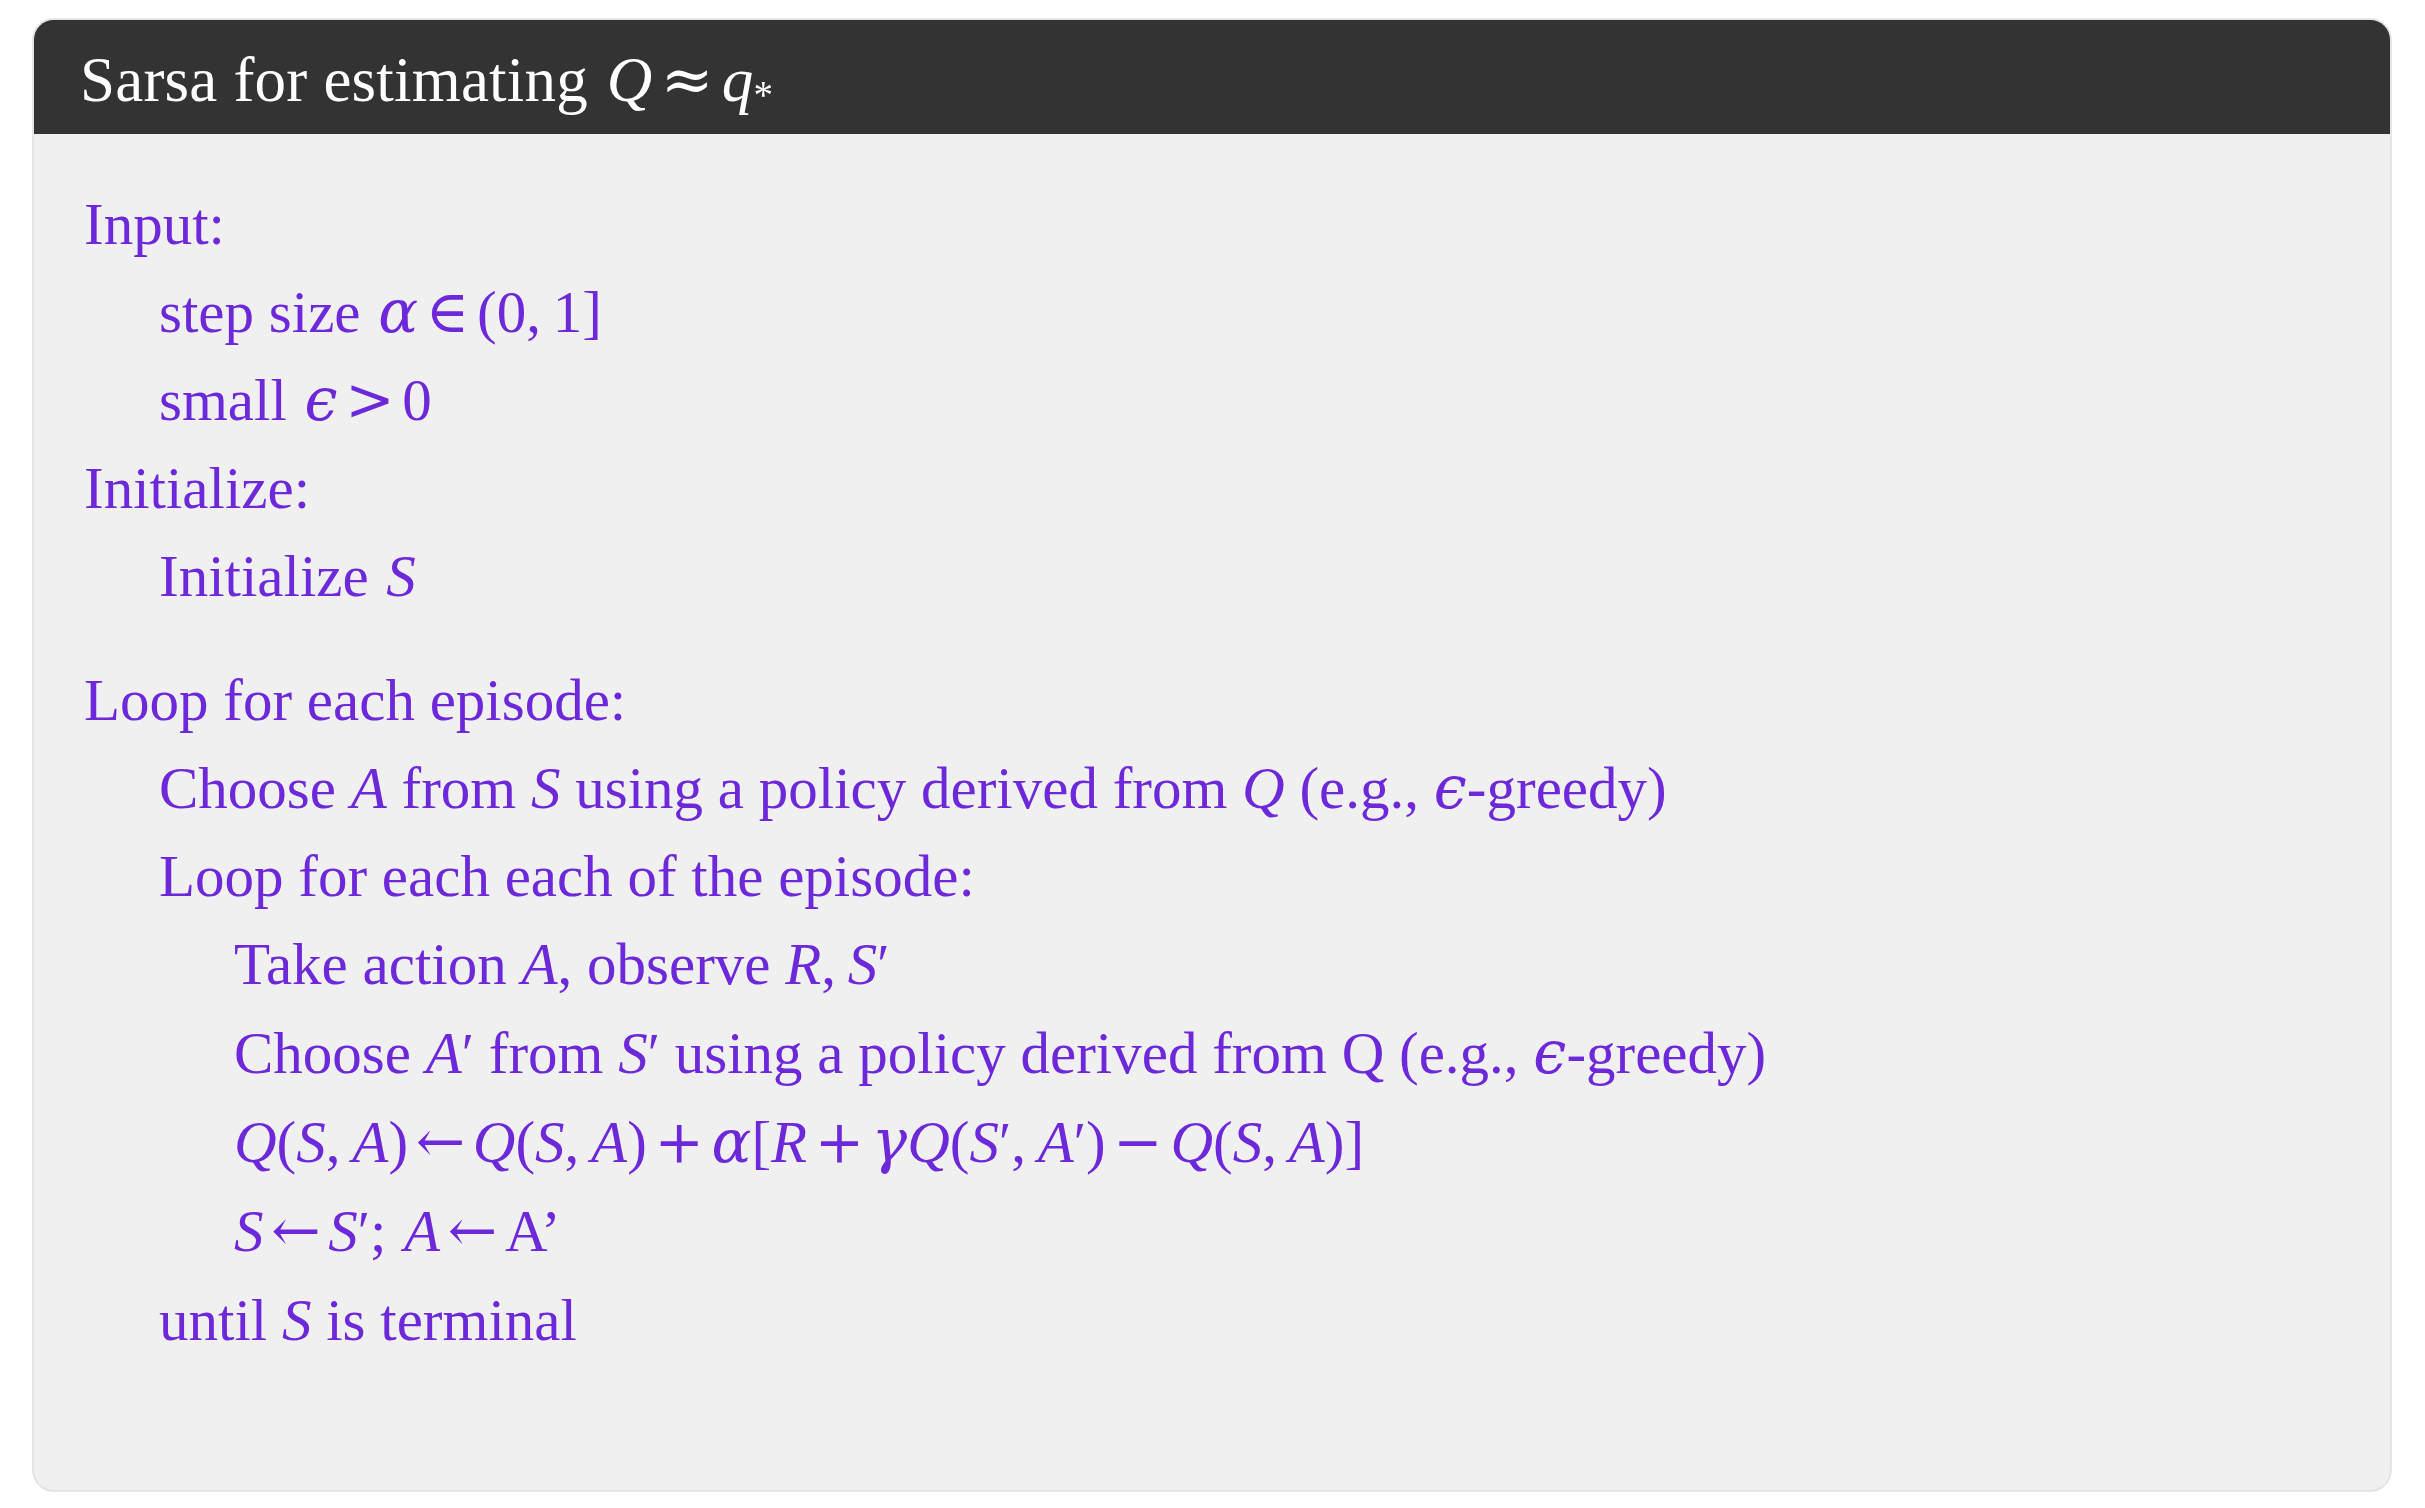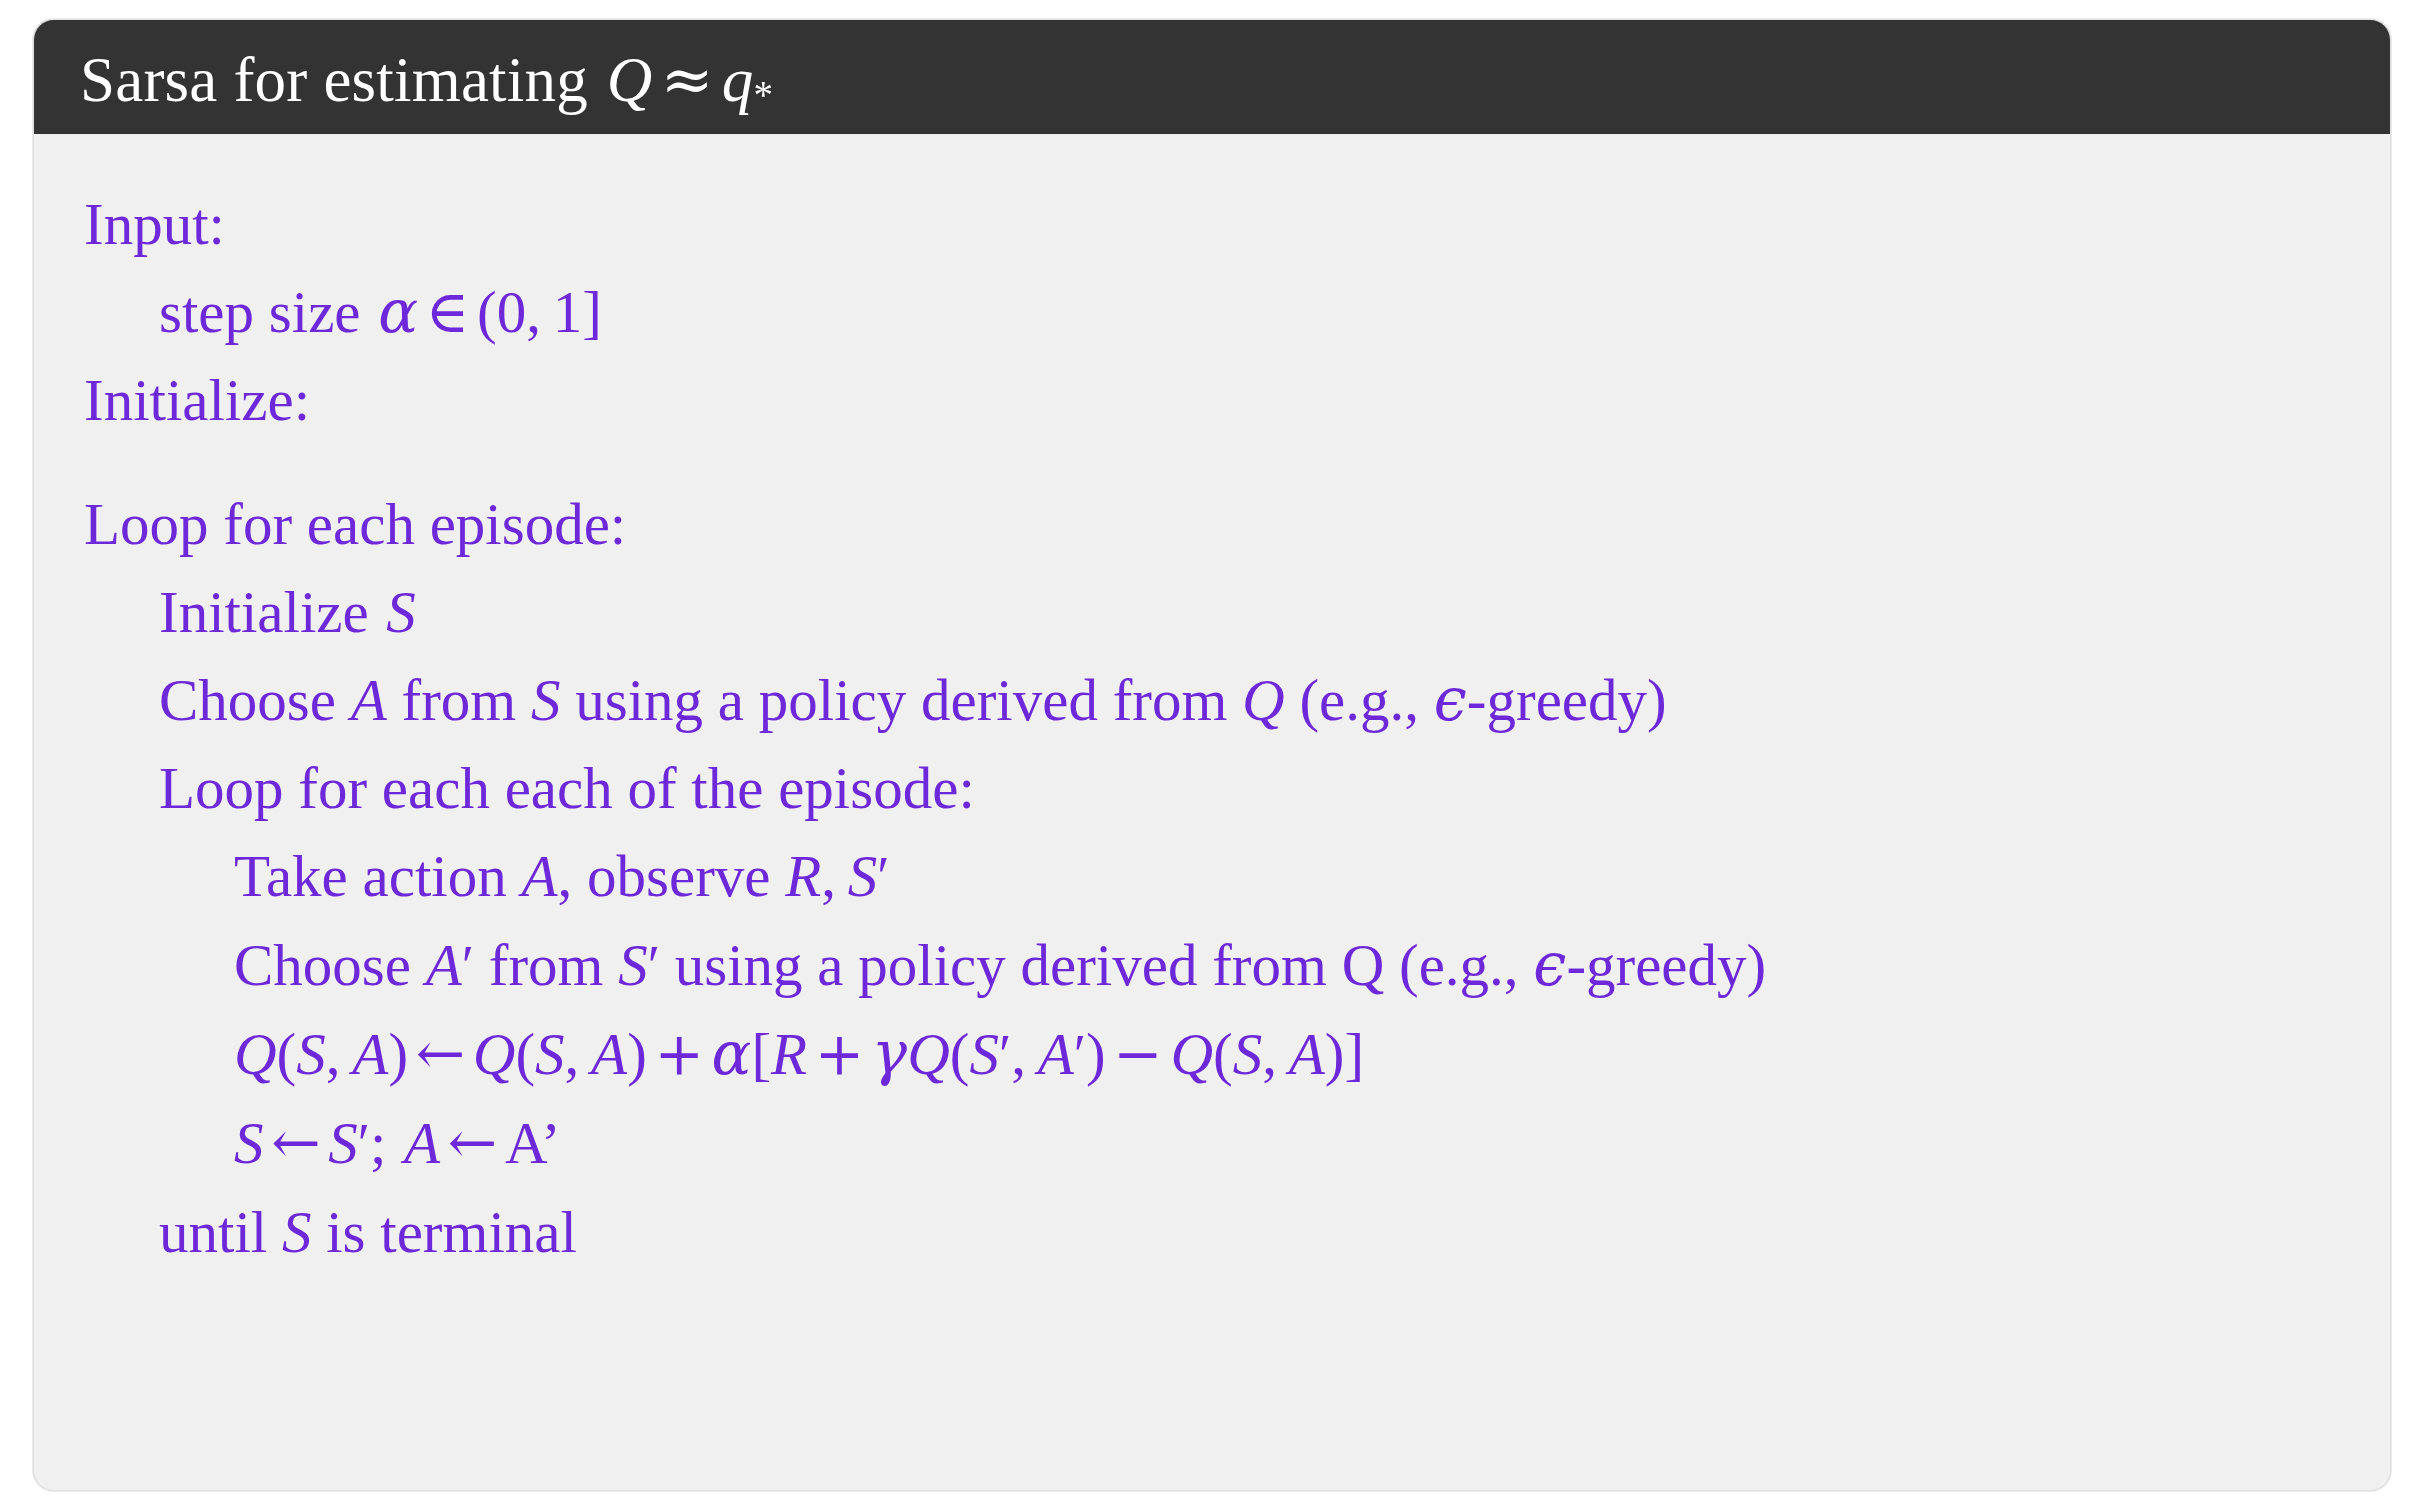--- a/index.html
+++ b/index.html
@@ -104,29 +104,32 @@
   </div>
 
   <div class="algo-body">
 
     <div class="line indent-0">Input:</div>
 
     <div class="line indent-1">
       step size<span class="sp"></span><span class="greek">α</span><span class="sym op">∈</span>(0, 1]
     </div>
 
+    <div class="line indent-1">
+      small<span class="sp"></span><span class="greek">ϵ</span><span class="sym op">&gt;</span>0
+    </div>
 
     <div class="line indent-0">Initialize:</div>
 
 
-    <div class="line indent-0 gap-before">Loop for each episode:</div>
-
     <div class="line indent-1">
       Initialize<span class="sp"></span><i class="v">S</i>
     </div>
+
+    <div class="line indent-0 gap-before">Loop for each episode:</div>
 
     <div class="line indent-1">
       Choose <i class="v">A</i> from <i class="v">S</i> using a policy derived from <i class="v">Q</i> (e.g.,&nbsp;<span class="greek">ϵ</span>-greedy)
     </div>
 
     <div class="line indent-1">Loop for each each of the episode:</div>
 
     <div class="line indent-2">
       Take action <i class="v">A</i>, observe <i class="v">R</i>, <i class="v">S</i><span class="prime">′</span>
     </div>

